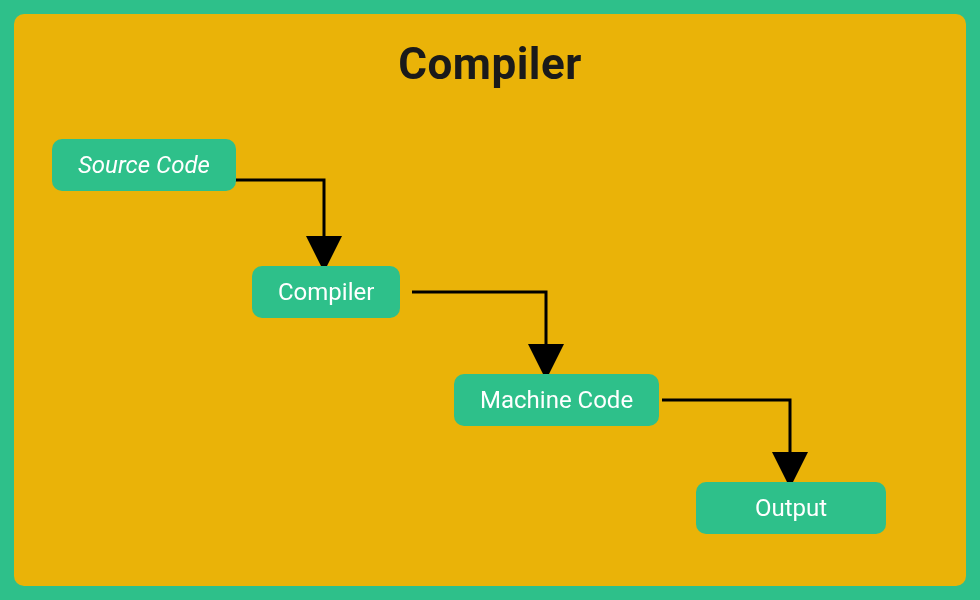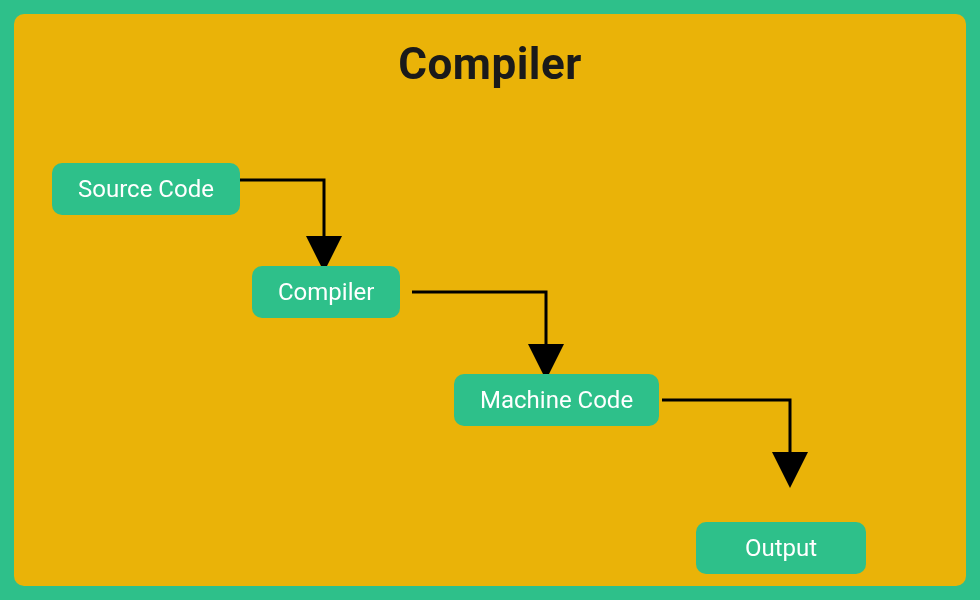--- a/index.html
+++ b/index.html
@@ -42,24 +42,24 @@
       color: #ffffff;
       font-size: 24px;
       font-weight: 400;
       padding: 12px 26px;
       border-radius: 10px;
       white-space: nowrap;
       display: flex;
       align-items: center;
       justify-content: center;
     }
-    .node-source   { left: 38px;  top: 149px; }
+    .node-source   { left: 38px;  top: 125px; font-style: italic; }
     .node-compiler { left: 238px; top: 252px; }
     .node-machine  { left: 440px; top: 360px; }
-    .node-output   { left: 682px; top: 468px; width: 170px; margin-top: 40px; }
+    .node-output   { left: 682px; top: 468px; width: 190px; }
     svg.arrows {
       position: absolute;
       top: 0;
       left: 0;
       width: 100%;
       height: 100%;
       pointer-events: none;
     }
   </style>
 </head>

